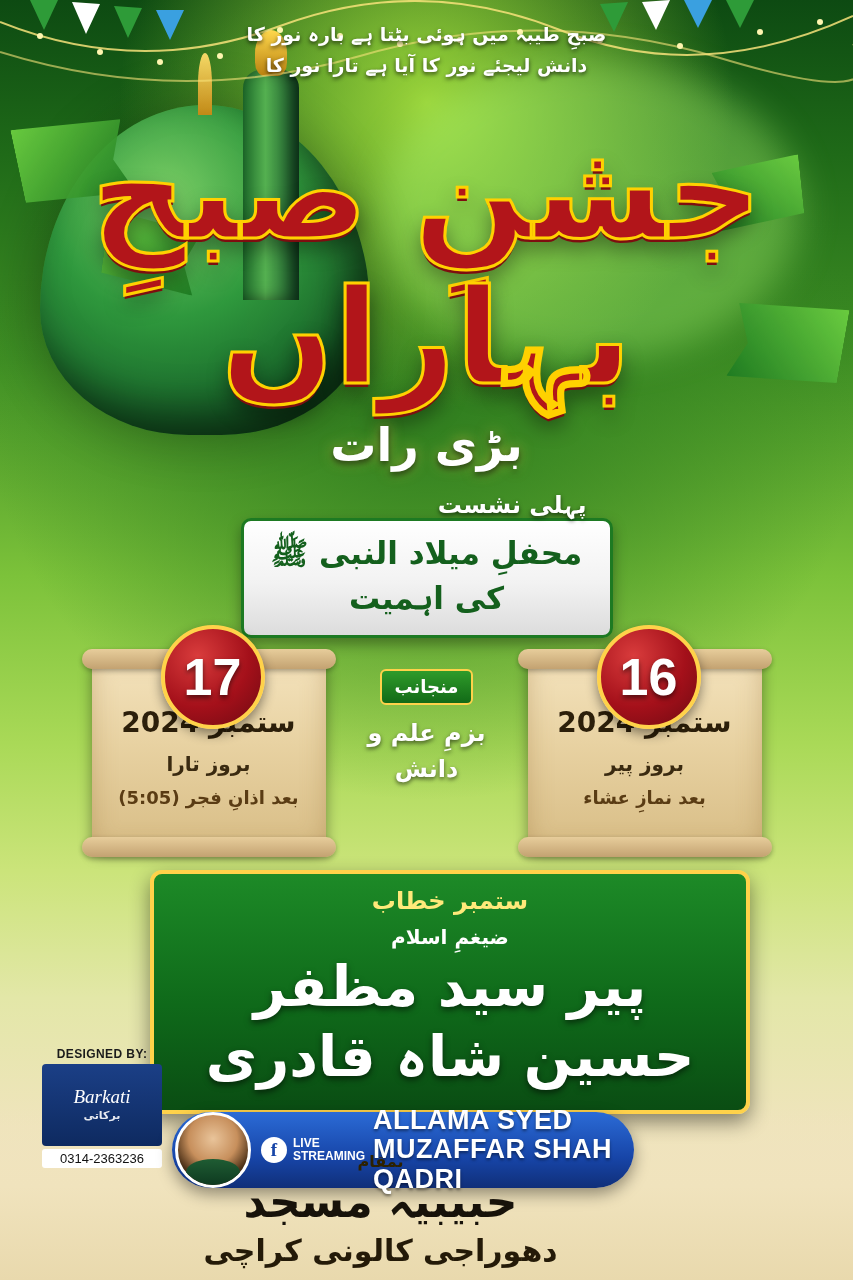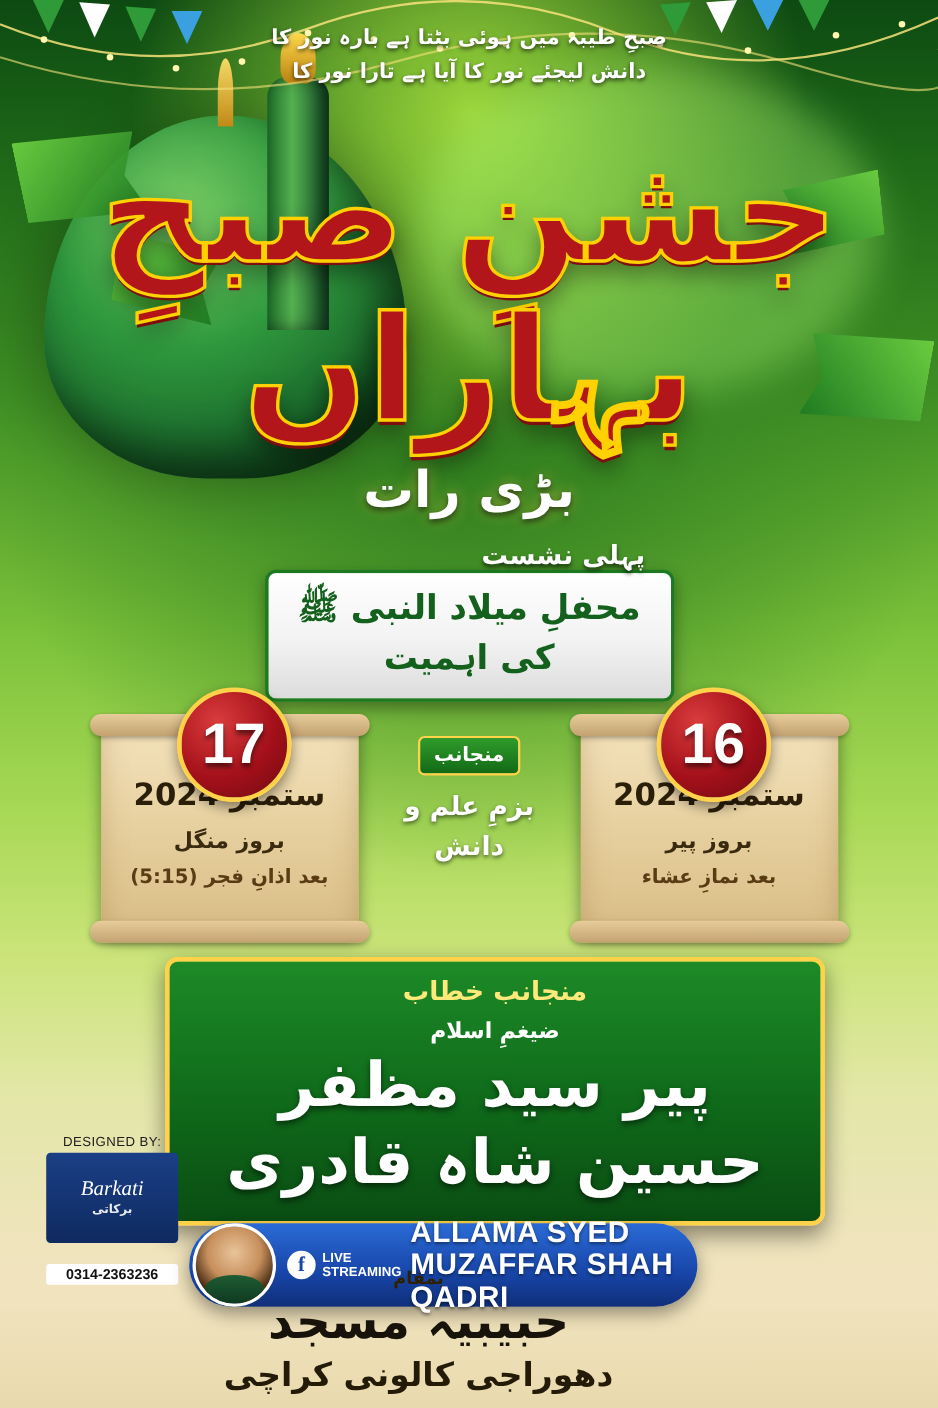--- a/index.html
+++ b/index.html
@@ -317,46 +317,46 @@
   .designer {
     position: absolute;
     left: 42px;
     bottom: 112px;
     width: 120px;
     text-align: center;
     z-index: 8;
   }
   .designer-label {
     font-size: 12px;
-    font-weight: normal;
+    font-weight: bold;
     color: #1b1b1b;
     letter-spacing: .4px;
   }
   .designer-box {
     margin-top: 3px;
     background: linear-gradient(180deg, #1b3f86, #0e2a60);
     border-radius: 4px;
     padding: 22px 4px;
     color: #ffffff;
   }
   .designer-name {
     font-family: "Liberation Serif", serif;
     font-style: italic;
     font-size: 19px;
   }
   .designer-sub {
     font-size: 11px;
     opacity: .9;
   }
   .designer-phone {
-    margin-top: 19px;
+    margin-top: 3px;
     background: #ffffff;
     color: #111111;
     font-size: 13px;
-    font-weight: bold;
+    font-weight: normal;
     border-radius: 3px;
     padding: 2px 0;
   }
 
   
   .livebar {
     position: absolute;
     left: 172px;
     bottom: 92px;
     width: 462px;
@@ -532,28 +532,28 @@
         <div>بزمِ علم و</div>
         <div>دانش</div>
       </div>
     </div>
 
     <div class="scroll">
       <div class="scroll-paper"></div>
       <div class="badge">17</div>
       <div class="scroll-text urdu">
         <div class="scroll-date">ستمبر 2024</div>
-        <div class="scroll-day">بروز منگل</div>
-        <div class="scroll-time">بعد اذانِ فجر (5:15)</div>
+        <div class="scroll-day">بروز تارا</div>
+        <div class="scroll-time">بعد اذانِ فجر (5:05)</div>
       </div>
     </div>
   </div>
 
   <div class="speaker-panel">
-    <div class="khitab urdu">منجانب خطاب</div>
+    <div class="khitab urdu">ستمبر خطاب</div>
     <div class="speaker-title urdu">ضیغمِ اسلام</div>
     <div class="speaker-name urdu">پیر سید مظفر حسین شاہ قادری</div>
   </div>
 
   <div class="footer-fade"></div>
 
   <div class="designer">
     <div class="designer-label">DESIGNED BY:</div>
     <div class="designer-box">
       <div class="designer-name">Barkati</div>

